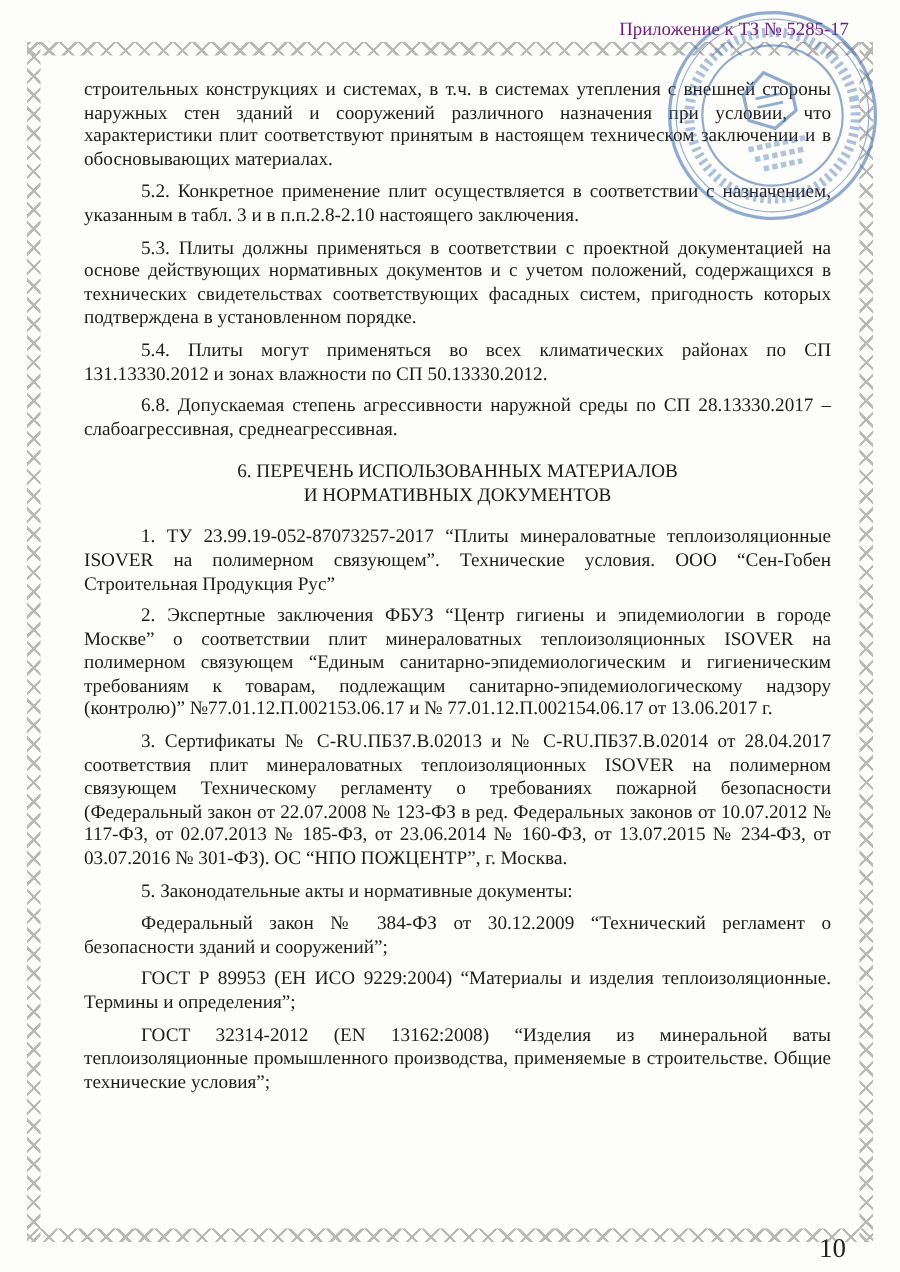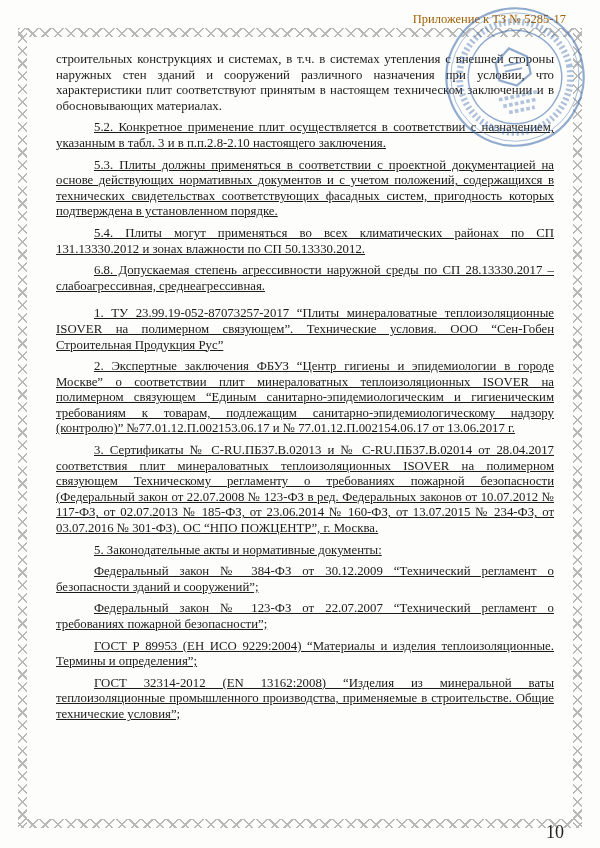--- a/index.html
+++ b/index.html
@@ -4,40 +4,40 @@
 <style>
   html,body{margin:0;padding:0;}
   body{
     width:600px;height:848px;position:relative;overflow:hidden;
     background:#fdfdfb;
     font-family:"Liberation Serif","DejaVu Serif",serif;
     color:#1c1c1c;
   }
   .annex{
     position:absolute;top:12px;right:34px;
-    font-size:12.5px;color:#a16207;
+    font-size:12.5px;color:#701a75;
   }
   
   .frame{position:absolute;left:18px;right:18px;top:28px;bottom:20px;pointer-events:none;}
   .edge{position:absolute;
     background:
       repeating-linear-gradient(45deg, transparent 0 3px, #b9b9b9 3px 4.6px, transparent 4.6px 9px),
       repeating-linear-gradient(-45deg, transparent 0 3px, #b9b9b9 3px 4.6px, transparent 4.6px 9px);
   }
   .edge.top{left:0;right:0;top:0;height:9px;}
   .edge.bottom{left:0;right:0;bottom:0;height:9px;}
   .edge.left{top:0;bottom:0;left:0;width:9px;}
   .edge.right{top:0;bottom:0;right:0;width:9px;}
 
   .content{
     position:absolute;left:56px;right:46px;top:52px;
     font-size:12.8px;line-height:15.6px;text-align:justify;
   }
   .para{margin:0 0 6px 0;}
-  .indent{text-indent:38px;text-decoration:underline;}
+  .indent{text-indent:38px;}
   .heading{
     text-align:center;margin:12px 0 12px 0;text-indent:0;
     line-height:16px;
   }
   .heading div{margin:0;}
   .pageno{
     position:absolute;bottom:5px;right:36px;
     font-size:18px;color:#222;
   }
   .stamp{
@@ -58,29 +58,30 @@
 </div>
 
 <div class="content">
   <p class="para">строительных конструкциях и системах, в т.ч. в системах утепления с внешней стороны наружных стен зданий и сооружений различного назначения при условии, что характеристики плит соответствуют принятым в настоящем техническом заключении и в обосновывающих материалах.</p>
   <p class="para indent">5.2. Конкретное применение плит осуществляется в соответствии с назначением, указанным в табл. 3 и в п.п.2.8-2.10 настоящего заключения.</p>
   <p class="para indent">5.3. Плиты должны применяться в соответствии с проектной документацией на основе действующих нормативных документов и с учетом положений, содержащихся в технических свидетельствах соответствующих фасадных систем, пригодность которых подтверждена в установленном порядке.</p>
   <p class="para indent">5.4. Плиты могут применяться во всех климатических районах по СП 131.13330.2012 и зонах влажности по СП 50.13330.2012.</p>
   <p class="para indent">6.8. Допускаемая степень агрессивности наружной среды по СП 28.13330.2017 – слабоагрессивная, среднеагрессивная.</p>
 
   <div class="heading">
+    <div>6. ПЕРЕЧЕНЬ ИСПОЛЬЗОВАННЫХ МАТЕРИАЛОВ</div>
+    <div>И НОРМАТИВНЫХ ДОКУМЕНТОВ</div>
   </div>
 
   <p class="para indent">1. ТУ 23.99.19-052-87073257-2017 “Плиты минераловатные теплоизоляционные ISOVER на полимерном связующем”. Технические условия. ООО “Сен-Гобен Строительная Продукция Рус”</p>
   <p class="para indent">2. Экспертные заключения ФБУЗ “Центр гигиены и эпидемиологии в городе Москве” о соответствии плит минераловатных теплоизоляционных ISOVER на полимерном связующем “Единым санитарно-эпидемиологическим и гигиеническим требованиям к товарам, подлежащим санитарно-эпидемиологическому надзору (контролю)” №77.01.12.П.002153.06.17 и № 77.01.12.П.002154.06.17 от 13.06.2017 г.</p>
   <p class="para indent">3. Сертификаты № С-RU.ПБ37.В.02013 и № С-RU.ПБ37.В.02014 от 28.04.2017 соответствия плит минераловатных теплоизоляционных ISOVER на полимерном связующем Техническому регламенту о требованиях пожарной безопасности (Федеральный закон от 22.07.2008 № 123-ФЗ в ред. Федеральных законов от 10.07.2012 № 117-ФЗ, от 02.07.2013 № 185-ФЗ, от 23.06.2014 № 160-ФЗ, от 13.07.2015 № 234-ФЗ, от 03.07.2016 № 301-ФЗ).  ОС “НПО ПОЖЦЕНТР”, г. Москва.</p>
   <p class="para indent">5. Законодательные акты и нормативные документы:</p>
 
   <p class="para indent">Федеральный закон № 384-ФЗ от 30.12.2009 “Технический регламент о безопасности зданий и сооружений”;</p>
-  <p class="para indent">Федеральный закон № 123-ФЗ от 22.07.2007 “Технический регламент о требованиях пожарной безопасности”;</p>
   <p class="para indent">ГОСТ Р 89953 (ЕН ИСО 9229:2004) “Материалы и изделия теплоизоляционные. Термины и определения”;</p>
   <p class="para indent">ГОСТ 32314-2012 (EN 13162:2008) “Изделия из минеральной ваты теплоизоляционные промышленного производства, применяемые в строительстве. Общие технические условия”;</p>
 </div>
 
 <svg class="stamp" viewBox="0 0 200 200" aria-hidden="true">
   <g fill="none" stroke="#3a69ac">
     <circle cx="100" cy="100" r="94" stroke-width="3"></circle>
     <circle cx="100" cy="100" r="88" stroke-width="1"></circle>
     <circle cx="100" cy="100" r="64" stroke-width="2"></circle>
 

